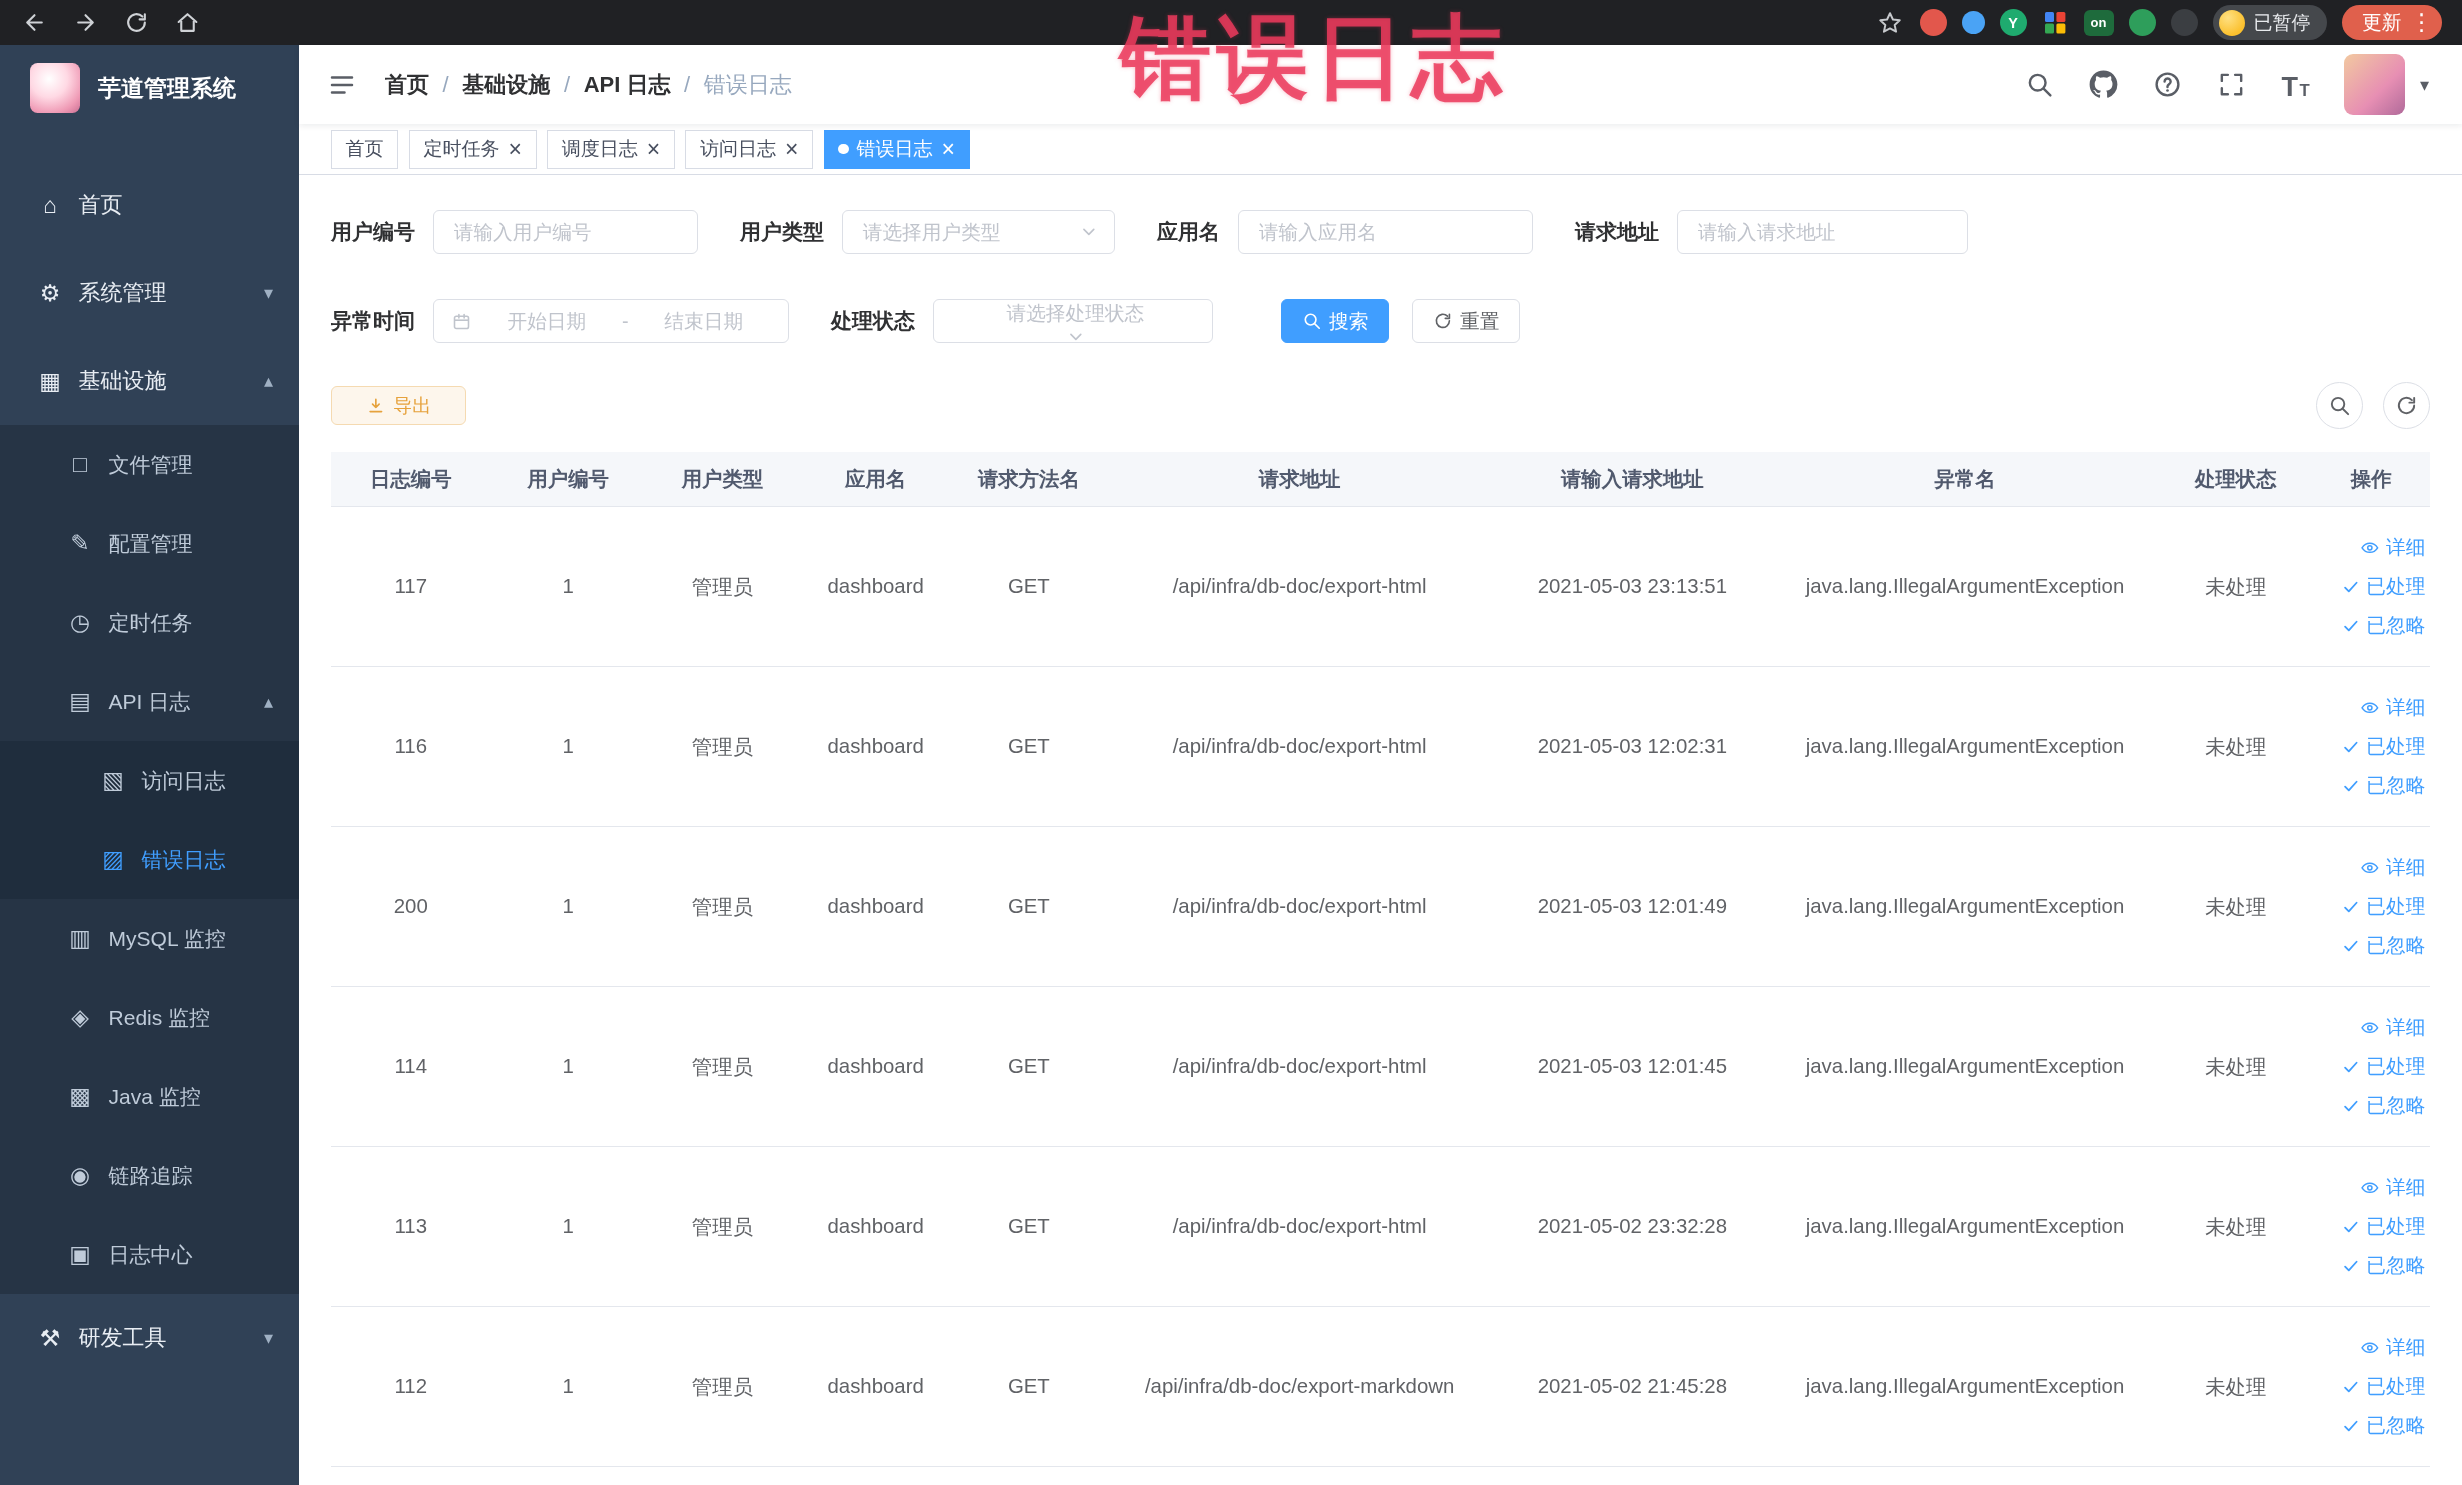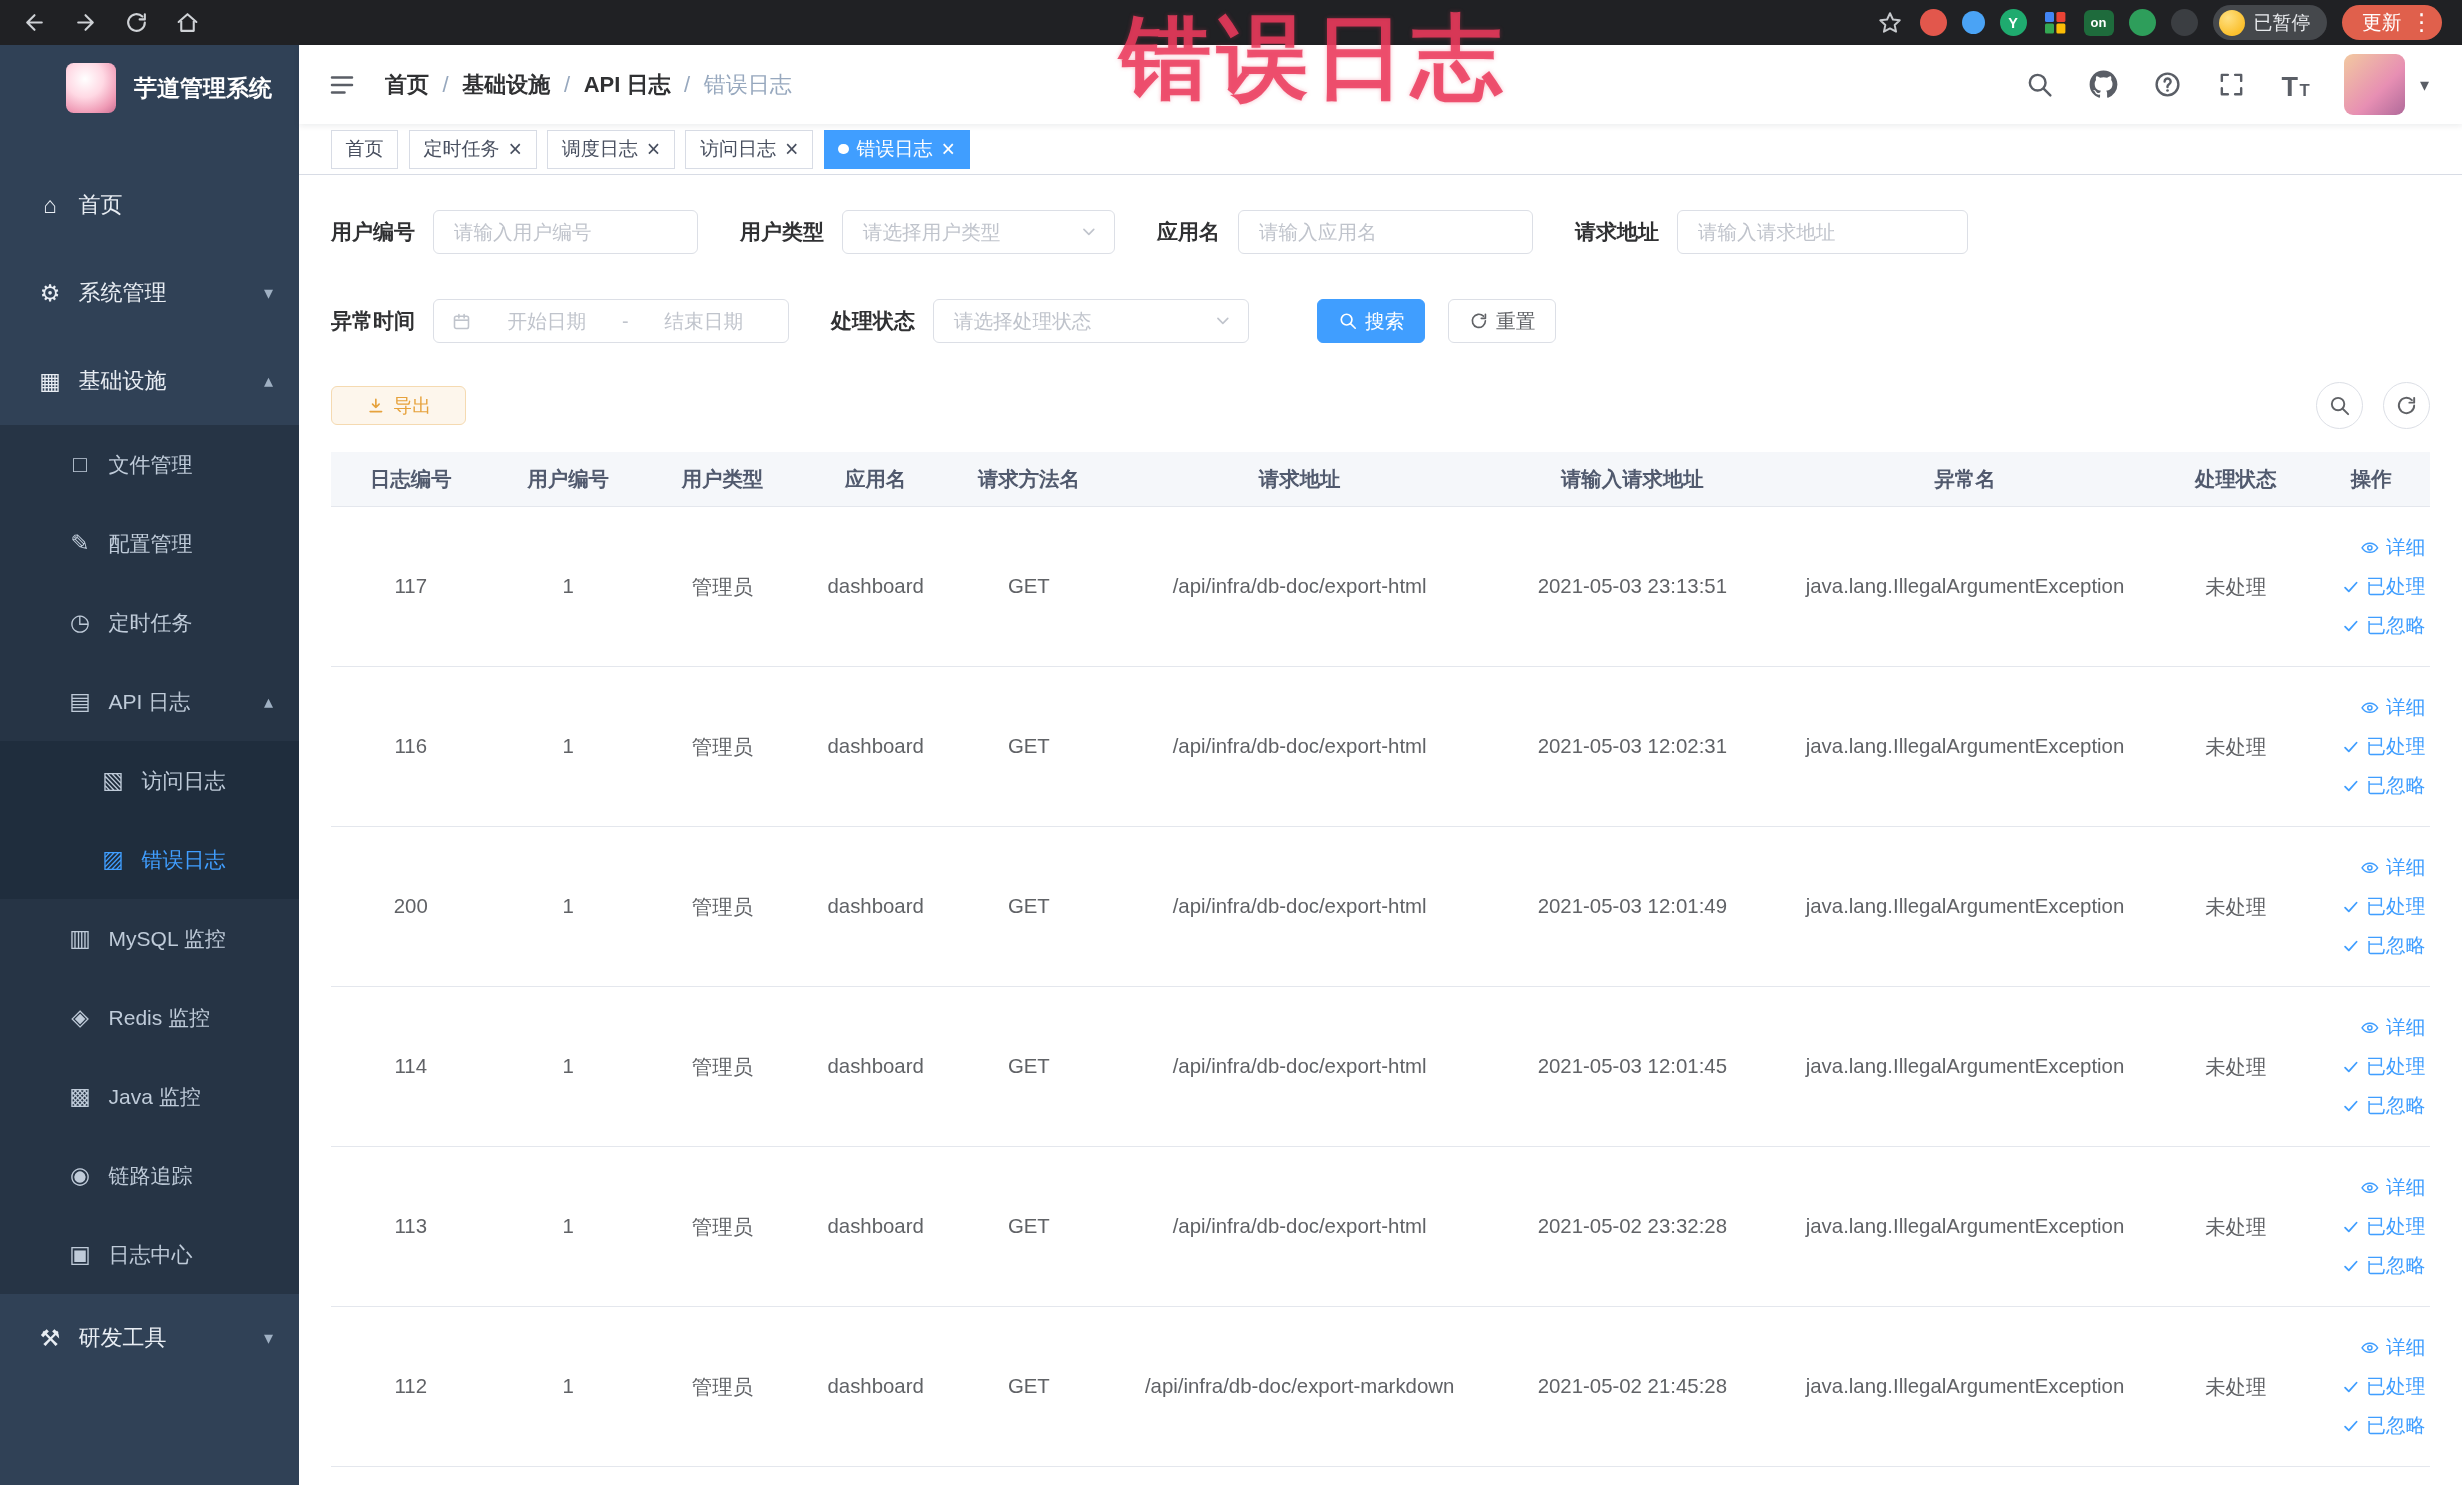--- a/index.html
+++ b/index.html
@@ -32,21 +32,21 @@
   .e6 { background:#2e9e5b; }
   .e7 { background:#3b3e42; }
   .paused-pill { height:35px; border-radius:18px; background:#45484c; display:flex; align-items:center; gap:9px; padding:0 16.7px 0 6px; color:#e8eaed; font-size:19px; flex:none; cursor:pointer; }
   .smiley { width:26px; height:26px; border-radius:50%; background:radial-gradient(circle at 35% 30%, #ffe082, #fbc02d 70%); flex:none; }
   .update-btn { height:35px; border-radius:18px; background:#e0604c; color:#fff; display:flex; align-items:center; gap:9px; padding:0 9px 0 19.7px; font-size:19.7px; flex:none; cursor:pointer; }
   .update-kebab { font-size:23px; line-height:1; }
 
   
   .app { display:flex; height:calc(100% - 45px); }
   .sidebar { width:299px; flex:none; background:#304156; overflow:hidden; }
-  .logo-row { height:86px; display:flex; align-items:center; gap:18px; padding-left:30px;margin-left:36px; }
+  .logo-row { height:86px; display:flex; align-items:center; gap:18px; padding-left:30px; }
   .logo-img { width:50px; height:50px; border-radius:7.6px; flex:none;
     background:radial-gradient(circle at 38% 32%, #ffffff, #ffd9e4 40%, #ef9ab5 75%, #c96e92); }
   .logo-title { color:#fff; font-size:23px; font-weight:700; white-space:nowrap; }
   .menu { padding-top:30px; }
   .mitem { position:relative; display:flex; align-items:center; color:#bfcbd9; cursor:pointer; }
   .mitem.lv0 { height:88px; padding-left:35px; font-size:22px; color:#e8edf3; }
   .mitem.lv1 { height:79px; padding-left:65px; font-size:21px; background:#263445; }
   .mitem.lv2 { height:79px; padding-left:98px; font-size:21px; background:#1f2d3d; }
   .micon { width:30px; margin-right:13.6px; font-size:23px; text-align:center; flex:none; }
   .mlabel { white-space:nowrap; }
@@ -87,21 +87,21 @@
   
   .content { flex:1; min-height:0; padding:35px 32px 0; background:#fff; overflow:hidden; }
   .frow { display:flex; align-items:center; }
   .frow1 { margin-bottom:45px; }
   .fitem { display:flex; align-items:center; margin-right:42px; }
   .flabel { font-size:21px; font-weight:700; color:#303133; margin-right:18px; white-space:nowrap; }
   .finput, .fselect, .fdate { height:44px; border:0.8px solid #dcdfe6; border-radius:6px; background:#fff; font-size:19.7px; }
   input.finput { padding:0 19.7px; color:#606266; outline:none; font-family:inherit; }
   input.finput::placeholder { color:#c0c4cc; }
   .w-user-id { width:265px; } .w-user-type { width:273px; } .w-app { width:295px; }
-  .w-url { width:291px; } .w-date { width:356px; } .w-status { width:316px; }
+  .w-url { width:291px; } .w-date { width:356px; } .w-status { width:280px;flex-direction:column; }
   .fselect { display:flex; align-items:center; justify-content:space-between; padding:0 15px 0 19.7px; color:#c0c4cc; cursor:pointer; }
   .chev svg { width:19.7px; height:19.7px; color:#c0c4cc; display:block; }
   .fdate { display:flex; align-items:center; padding:0 16.7px; color:#c0c4cc; gap:7.6px; cursor:pointer; }
   .cal-ic svg { width:21px; height:21px; color:#c0c4cc; display:block; }
   .fph.start, .fph.end { flex:1; text-align:center; white-space:nowrap; }
   .btn { height:44px; border-radius:6px; font-size:19.7px; display:flex; align-items:center; gap:7.6px;
     border:0.8px solid transparent; cursor:pointer; padding:0 19.7px; font-family:inherit; }
   .btn-primary { background:#409EFF; border-color:#409EFF; color:#fff; margin-left:26px; }
   .btn-plain { background:#fff; border-color:#dcdfe6; color:#606266; margin-left:23px; }
   .btn-ic svg { width:19.7px; height:19.7px; display:block; }

